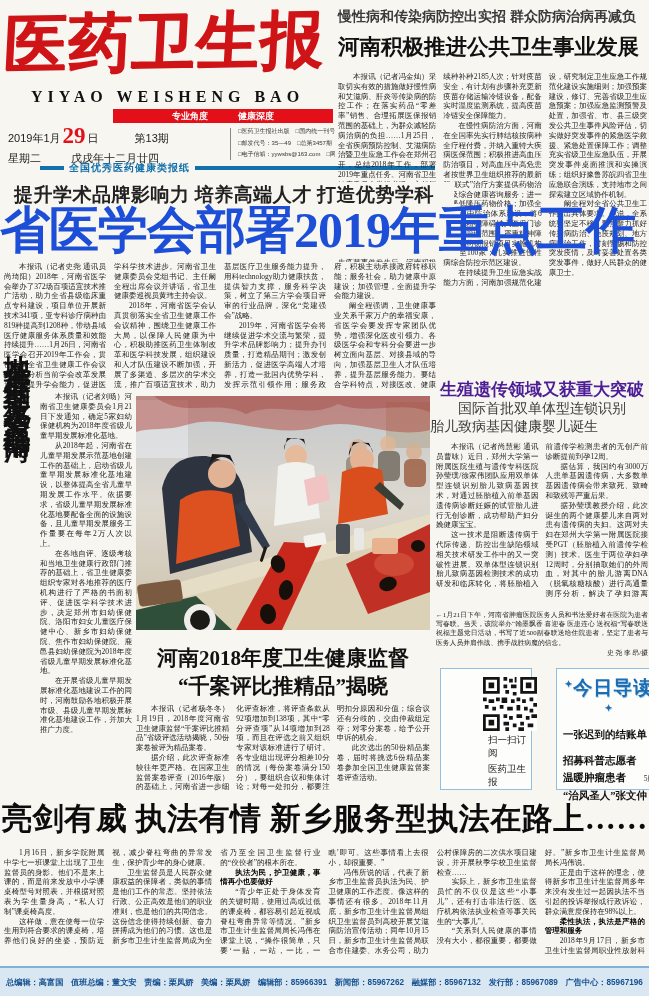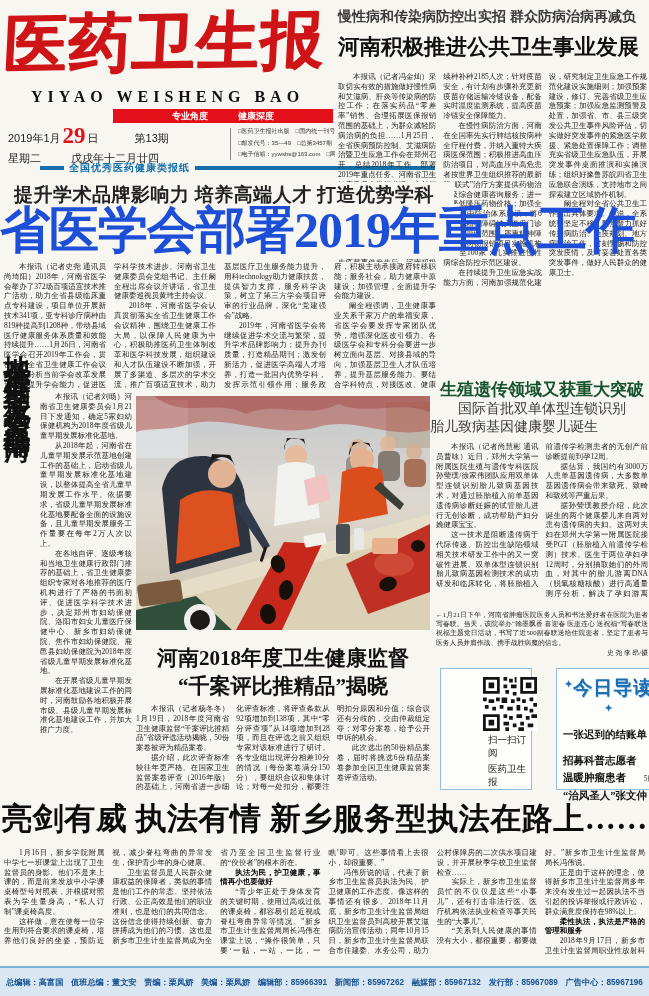--- a/index.html
+++ b/index.html
@@ -70,21 +70,21 @@
   
   .photo { left:136px; top:396px; width:294px; height:234px; background:#cfcabf; }
 
   
   .rev-h1 { left:136px; top:644px; width:294px; text-align:center; font-size:21px; font-weight:900; color:#111; white-space:nowrap;}
   .rev-h2 { left:136px; top:672px; width:294px; text-align:center; font-size:21px; font-weight:900; color:#111; white-space:nowrap;}
   .rev-body { left:136px; top:704px; width:294px; height:90px; column-count:3; column-gap:7px; }
 
   
   .gen-head { left:436px; top:378px; width:212px; text-align:center; font-size:17px; font-weight:900;
-              color:#14532d; white-space:nowrap; letter-spacing:0px;}
+              color:#4c1d95; white-space:nowrap; letter-spacing:0px;}
   .gen-sub1 { left:436px; top:400px; width:212px; text-align:center; font-size:14px; color:#3c3c3c; white-space:nowrap;}
   .gen-sub2 { left:430px; top:418px; width:218px; text-align:left; font-size:14px; color:#3c3c3c; white-space:nowrap;}
   .gen-body { left:436px; top:442px; width:212px; height:164px; column-count:2; column-gap:7px; }
 
   
   .caption { left:436px; top:610px; width:212px; height:48px; overflow:hidden; }
   .caption p { font-size:6.8px; line-height:9.2px; text-align:justify; color:#222; }
   .credit { text-align:right; font-size:6.8px; color:#222; margin-top:1px; }
 
   

